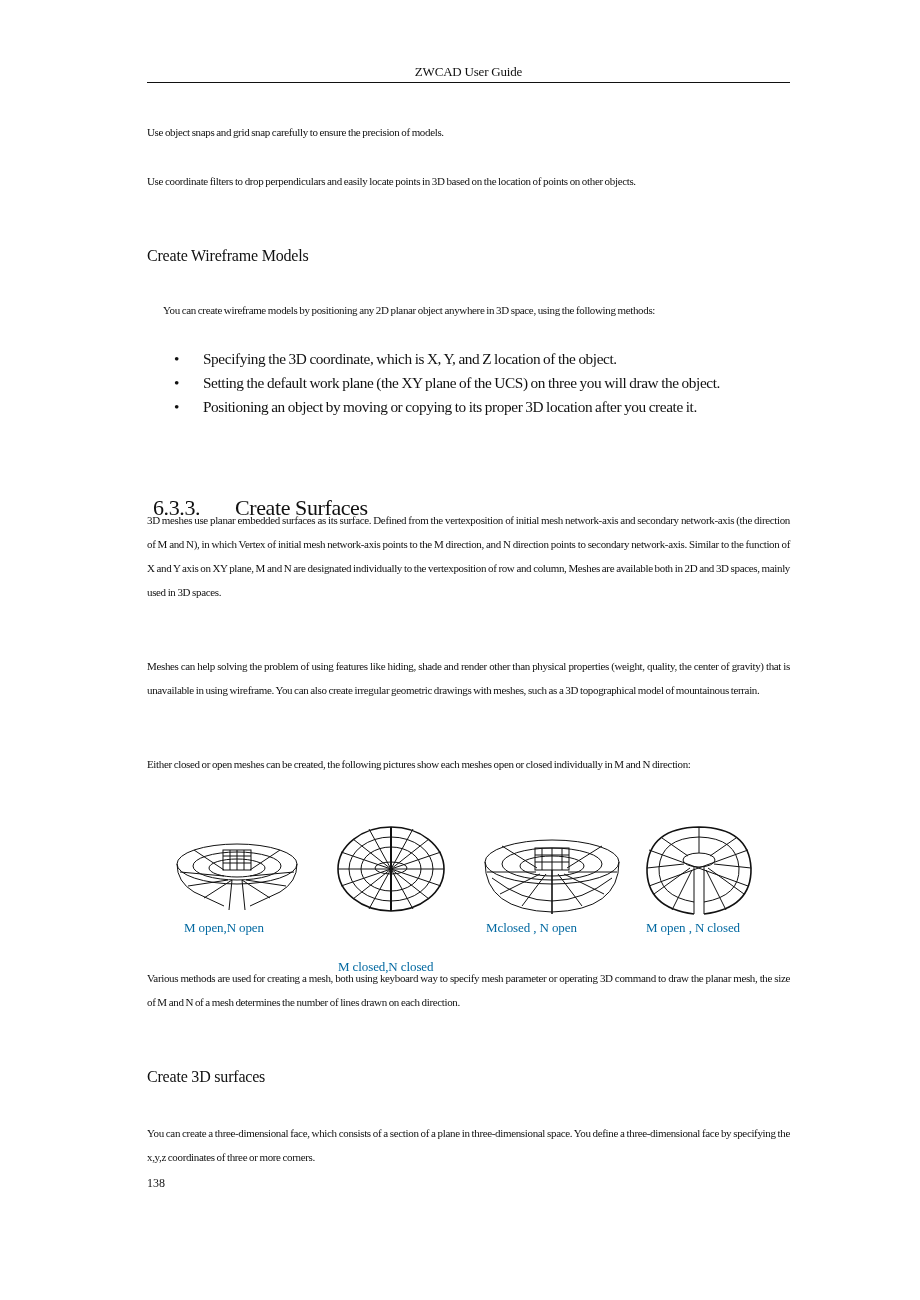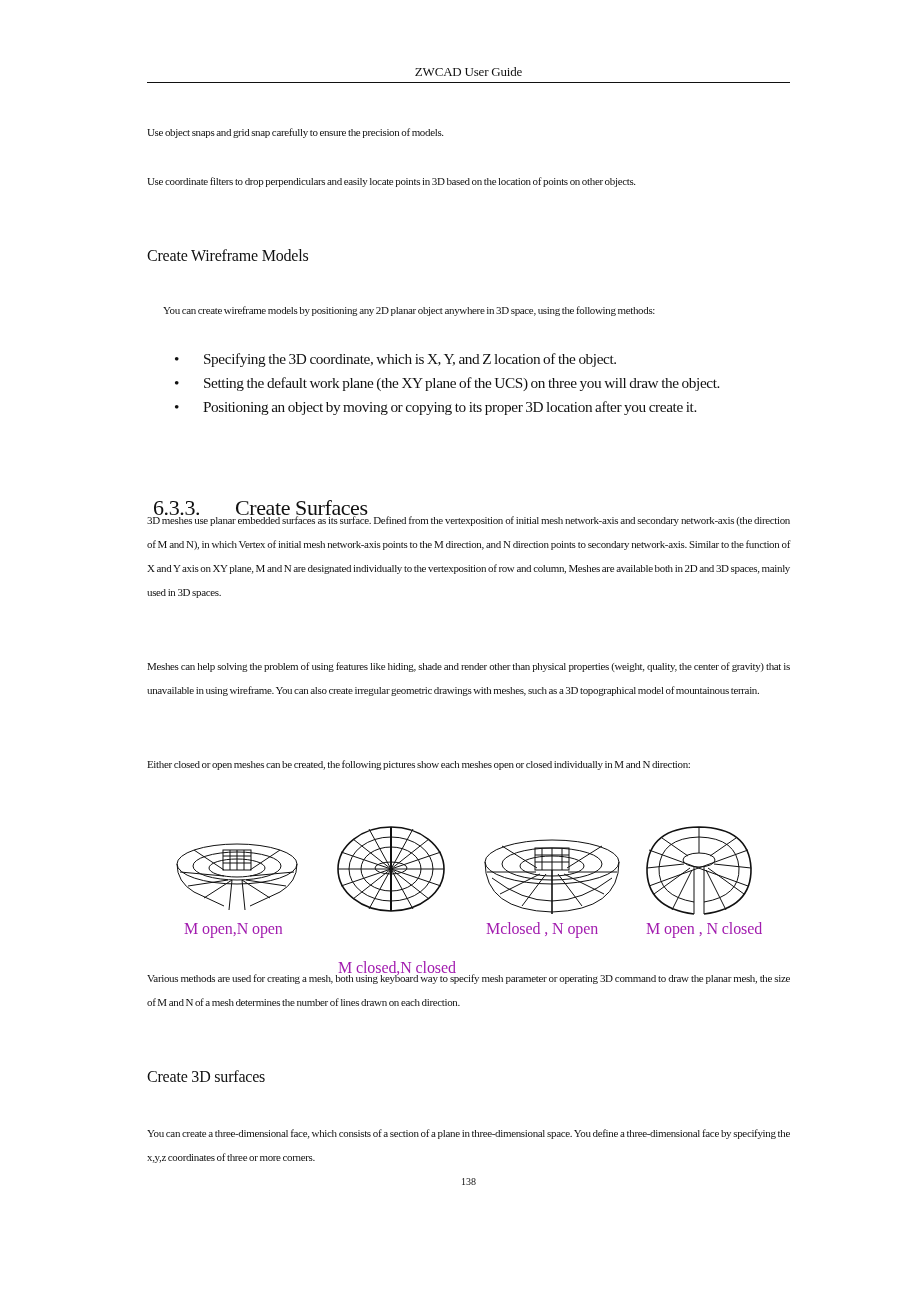--- a/index.html
+++ b/index.html
@@ -19,22 +19,22 @@
     }
     .h4 { position: absolute; left: 147px; font-size: 16px; letter-spacing: -0.2px; }
     .h2 { position: absolute; left: 153px; font-size: 22px; letter-spacing: -0.4px; }
     .h2 .num { display: inline-block; width: 82px; }
     ul.bullets { position: absolute; left: 147px; width: 643px; margin: 0; padding: 0; list-style: none; }
     ul.bullets li { position: relative; padding-left: 56px; font-size: 15.3px; line-height: 24px; letter-spacing: -0.4px; word-spacing: -0.5px; }
     ul.bullets li .dot { position: absolute; left: 27px; top: 0; }
     .figure { position: absolute; left: 160px; top: 822px; width: 610px; height: 120px; }
     .mesh { position: absolute; top: 0; }
     .mesh svg { display: block; }
-    .caption { position: absolute; font-size: 16px; white-space: nowrap; color: #a21caf; letter-spacing: -0.1px; }
-    .footer { position: absolute; left: 147px; top: 1176px; width: 643px; text-align: center; font-size: 10px; }
+    .caption { position: absolute; font-size: 13px; white-space: nowrap; color: #0369a1; letter-spacing: -0.1px; }
+    .footer { position: absolute; left: 147px; top: 1176px; width: 643px; font-size: 12px; }
   </style>
 </head>
 <body>
 
 <div class="page">
 
   <div class="header serif">ZWCAD User Guide</div>
   <div class="header-rule"></div>
 
   <div class="para serif" style="top:120px;">Use object snaps and grid snap carefully to ensure the precision of models.</div>

